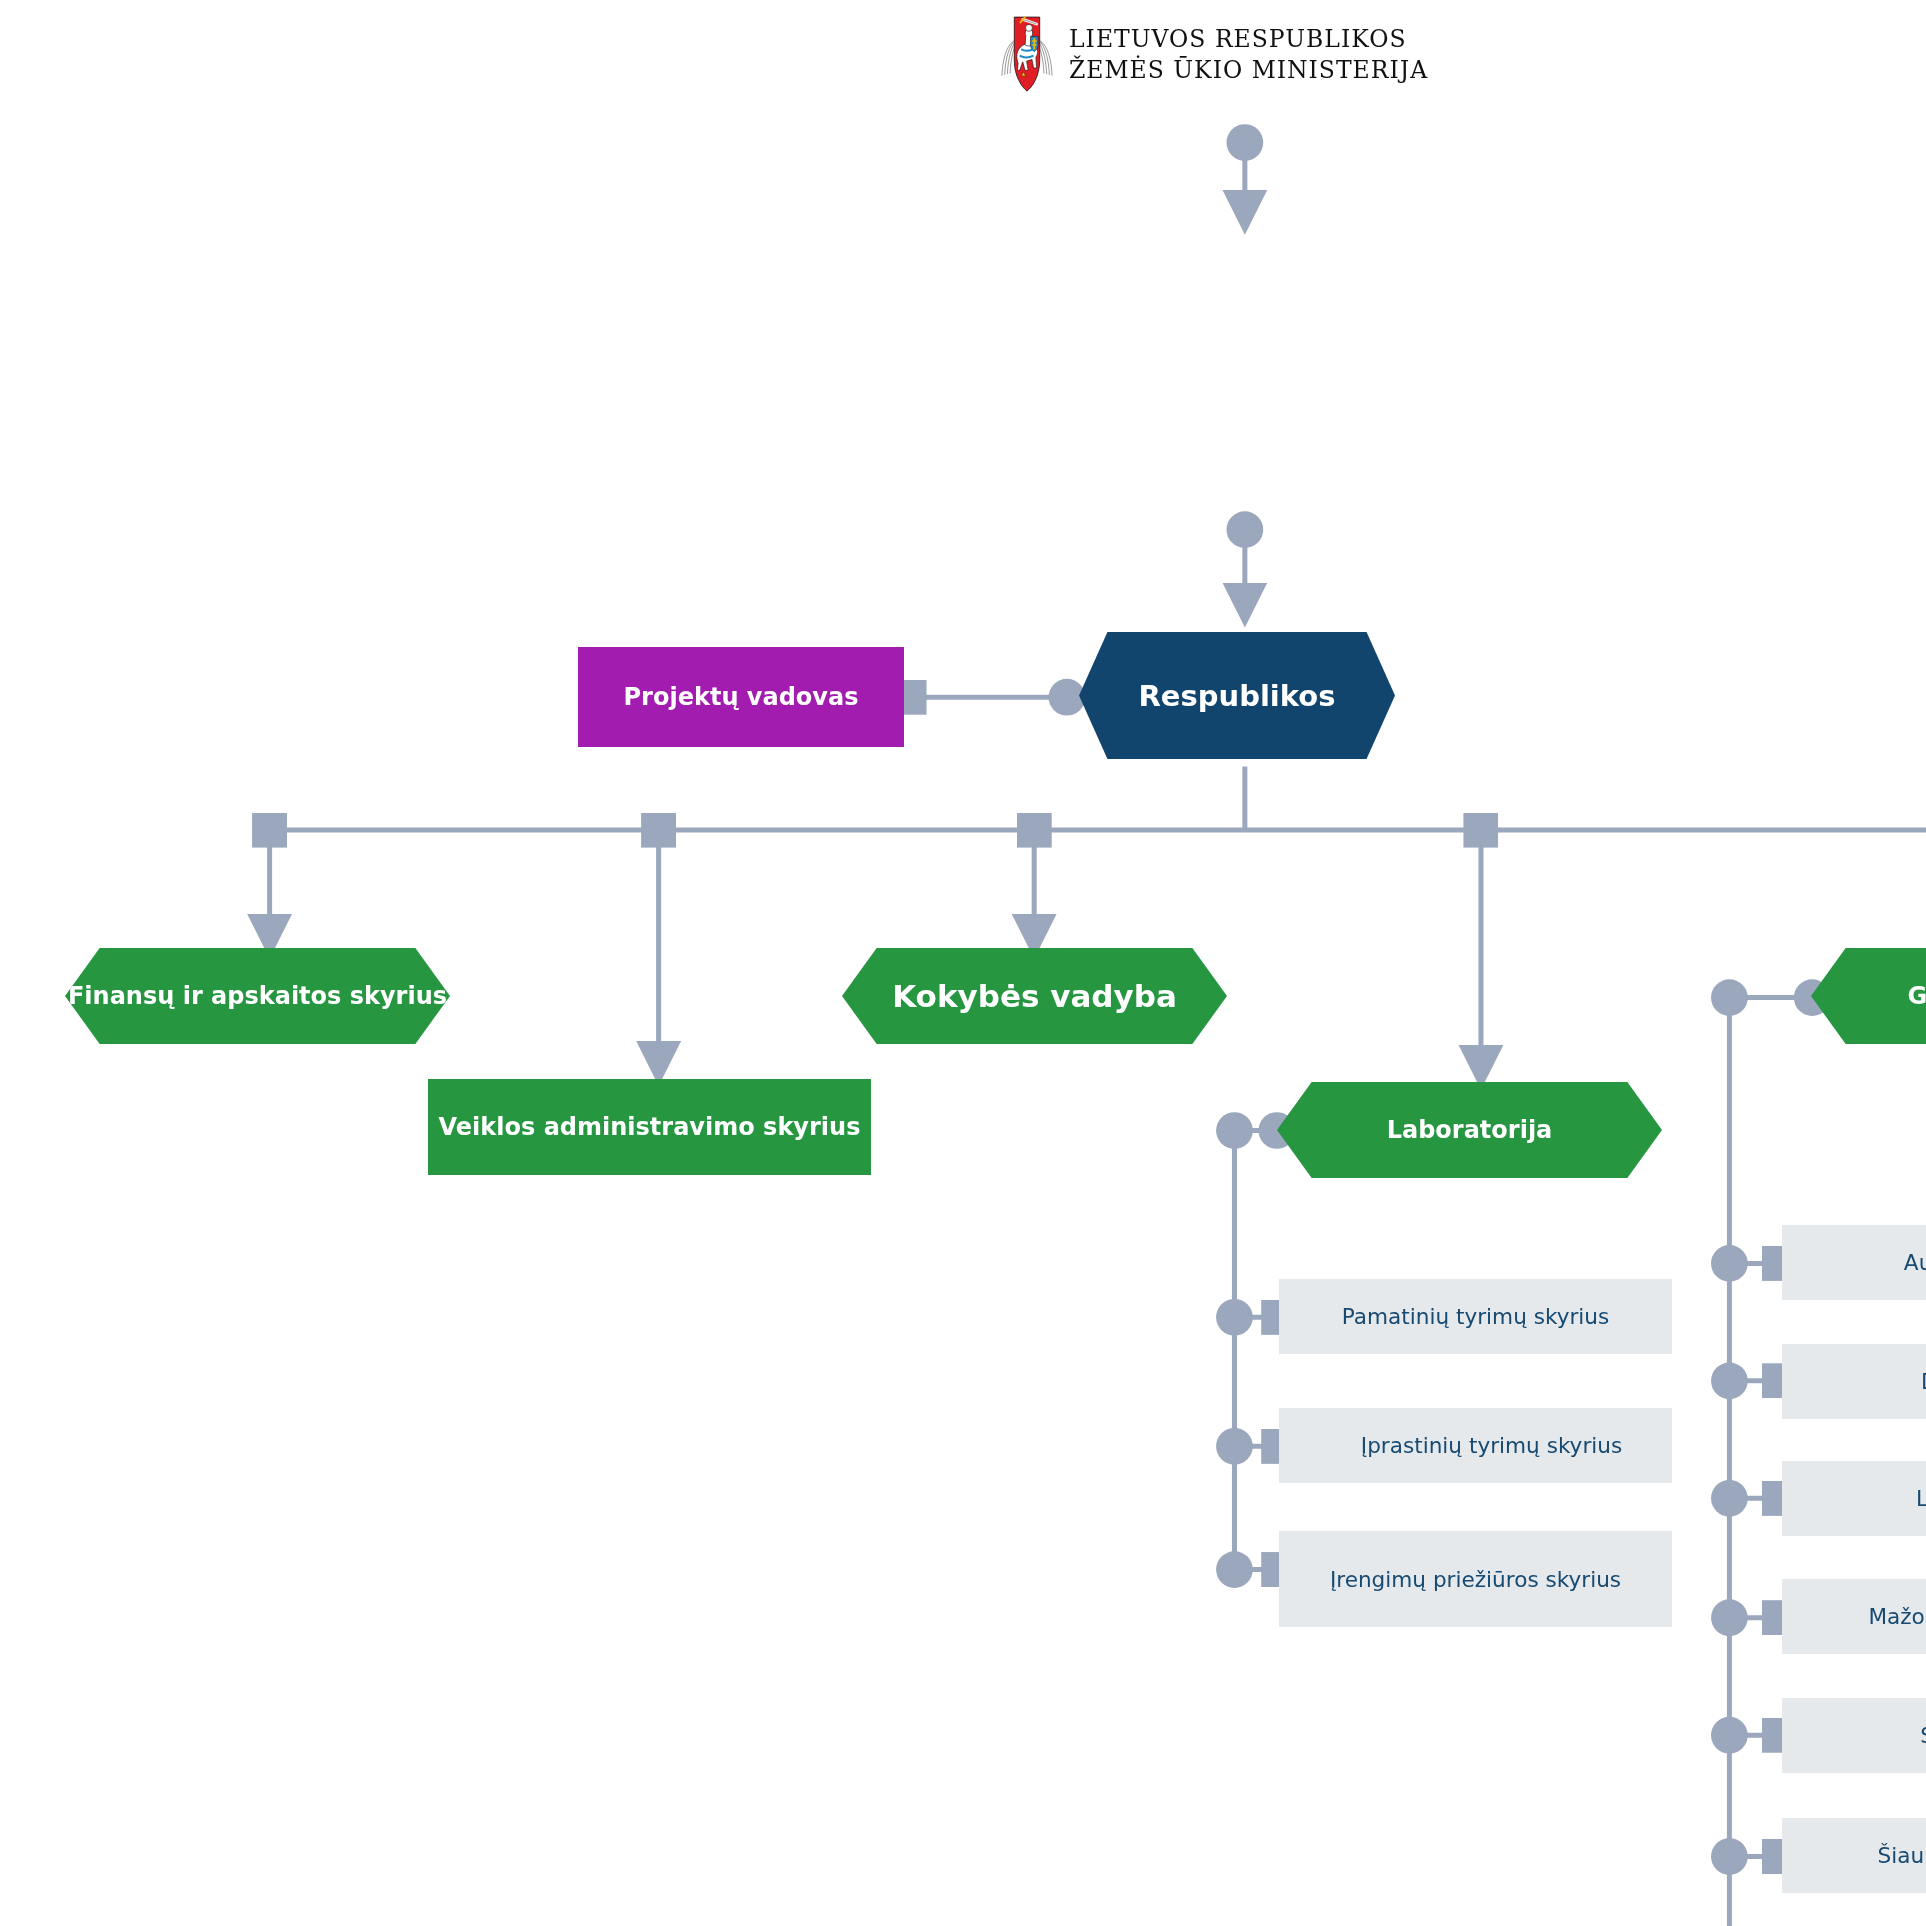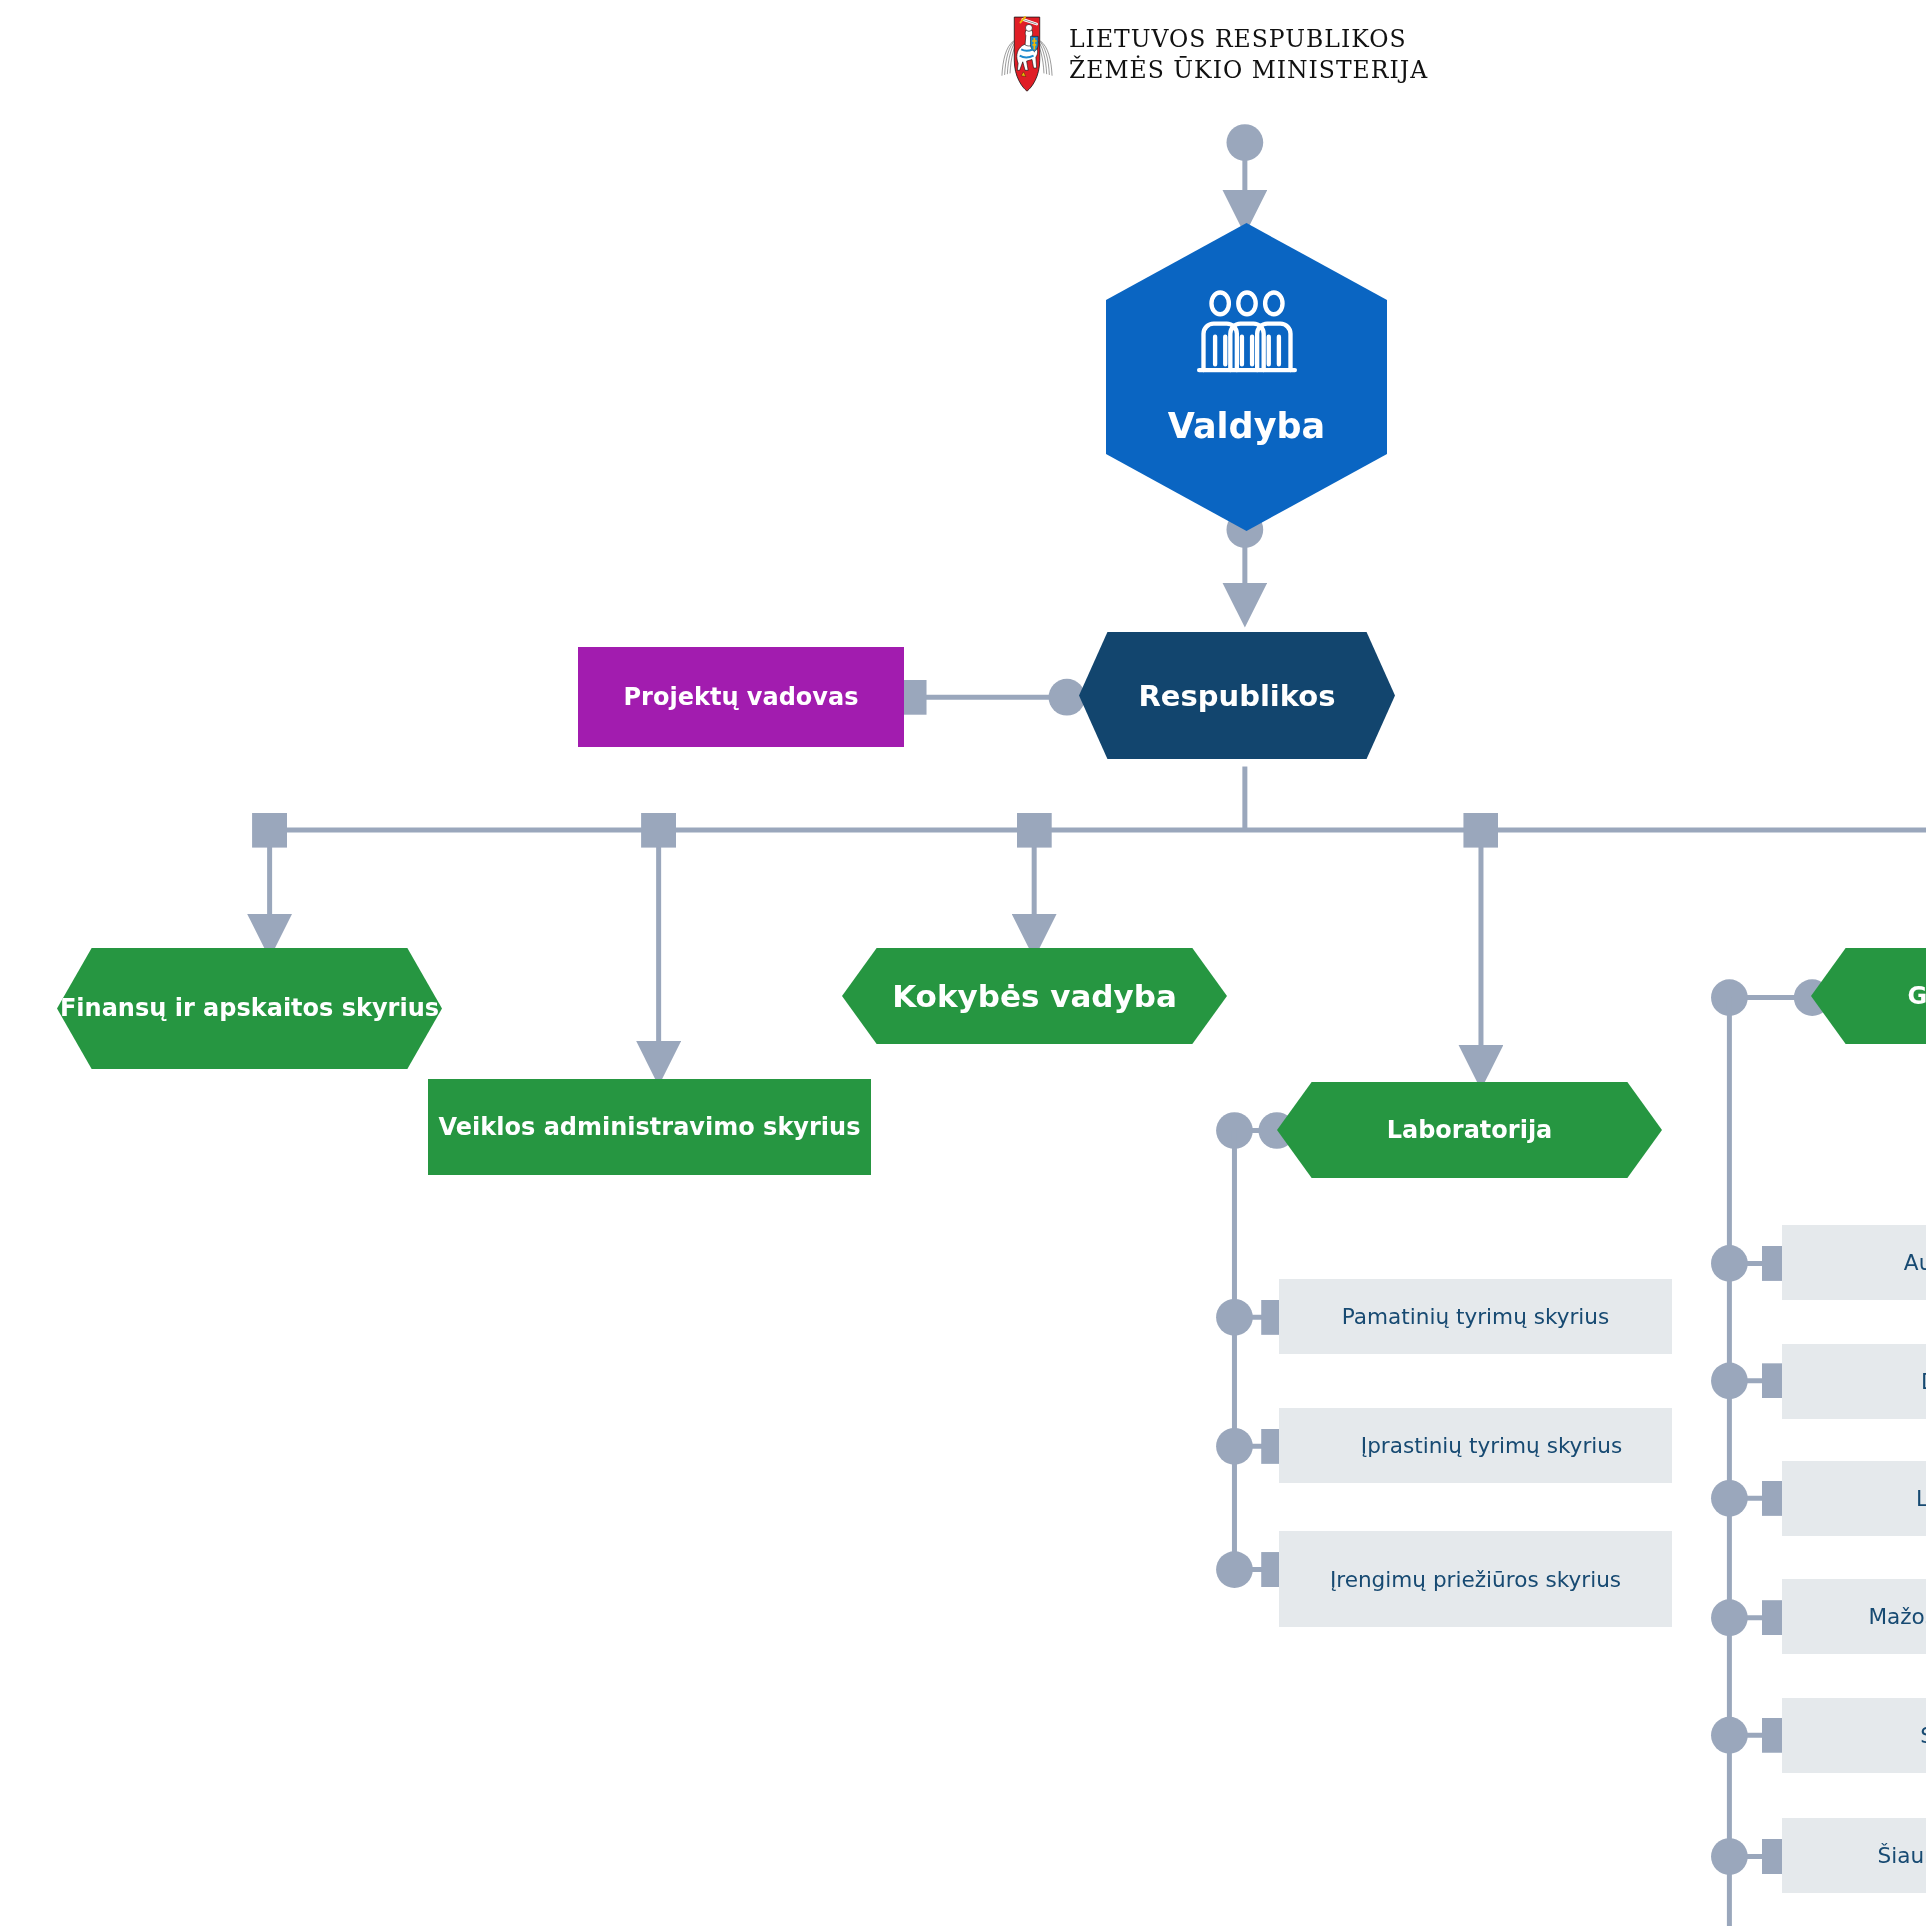--- a/index.html
+++ b/index.html
@@ -141,45 +141,30 @@
       <path d="M60 92 C68 96 80 96 90 92" stroke="#1E8BCD" stroke-width="5" fill="none"></path>
       <path d="M56 108 C66 114 80 114 92 108" stroke="#1E8BCD" stroke-width="5" fill="none"></path>
       <path d="M66 150 L72 162 L60 160 Z" fill="#F2B705" stroke="#111" stroke-width="1"></path>
     </svg>
     <div class="logo-text">
       <div>Lietuvos Respublikos</div>
       <div>Žemės ūkio ministerija</div>
     </div>
   </div>
 
-  <div class="node hex-v" style="left:1106px;top:223px;width:281px;height:308px;">
-    <svg class="people-ico" style="left:50%;top:65px;transform:translateX(-50%);width:116px;height:96px;" viewBox="0 0 160 130">
-      <g fill="none" stroke="#ffffff" stroke-width="6" stroke-linecap="round" stroke-linejoin="round">
-        <ellipse cx="43" cy="20" rx="12" ry="15"></ellipse>
-        <ellipse cx="80" cy="20" rx="12" ry="15"></ellipse>
-        <ellipse cx="117" cy="20" rx="12" ry="15"></ellipse>
-        <path d="M20 112 V62 a14 14 0 0 1 14-14 h18 a14 14 0 0 1 14 14 v50"></path>
-        <path d="M57 112 V62 a14 14 0 0 1 14-14 h18 a14 14 0 0 1 14 14 v50"></path>
-        <path d="M94 112 V62 a14 14 0 0 1 14-14 h18 a14 14 0 0 1 14 14 v50"></path>
-        <path d="M14 112 H146"></path>
-        <path d="M36 66 V104 M50 66 V104 M73 66 V104 M87 66 V104 M110 66 V104 M124 66 V104"></path>
-      </g>
-    </svg>
-    <span class="lbl t-white-bold" style="font-size:35px;margin-top:98px;">Valdyba</span>
-  </div>
 
   <div class="node hex-h navy" style="left:1079px;top:632px;width:316px;height:127px;">
     <span class="lbl t-white-bold" style="font-size:29px;">Respublikos</span>
   </div>
 
   <div class="node grey rect" style="left:578px;top:647px;width:326px;height:100px;">
     <span class="lbl t-white-bold" style="font-size:24px;">Projektų vadovas</span>
   </div>
 
-  <div class="node hex-h green" style="left:57px;top:948px;width:385px;height:121px;">
+  <div class="node hex-h green" style="left:65px;top:948px;width:385px;height:96px;">
     <span class="lbl t-white-bold" style="font-size:24px;line-height:1.18;">Finansų ir apskaitos skyrius</span>
   </div>
 
   <div class="node green rect" style="left:428px;top:1079px;width:443px;height:96px;">
     <span class="lbl t-white-bold" style="font-size:24px;line-height:1.18;">Veiklos administravimo skyrius</span>
   </div>
 
   <div class="node hex-h green" style="left:842px;top:948px;width:385px;height:96px;">
     <span class="lbl t-white-bold" style="font-size:31px;">Kokybės vadyba</span>
   </div>

